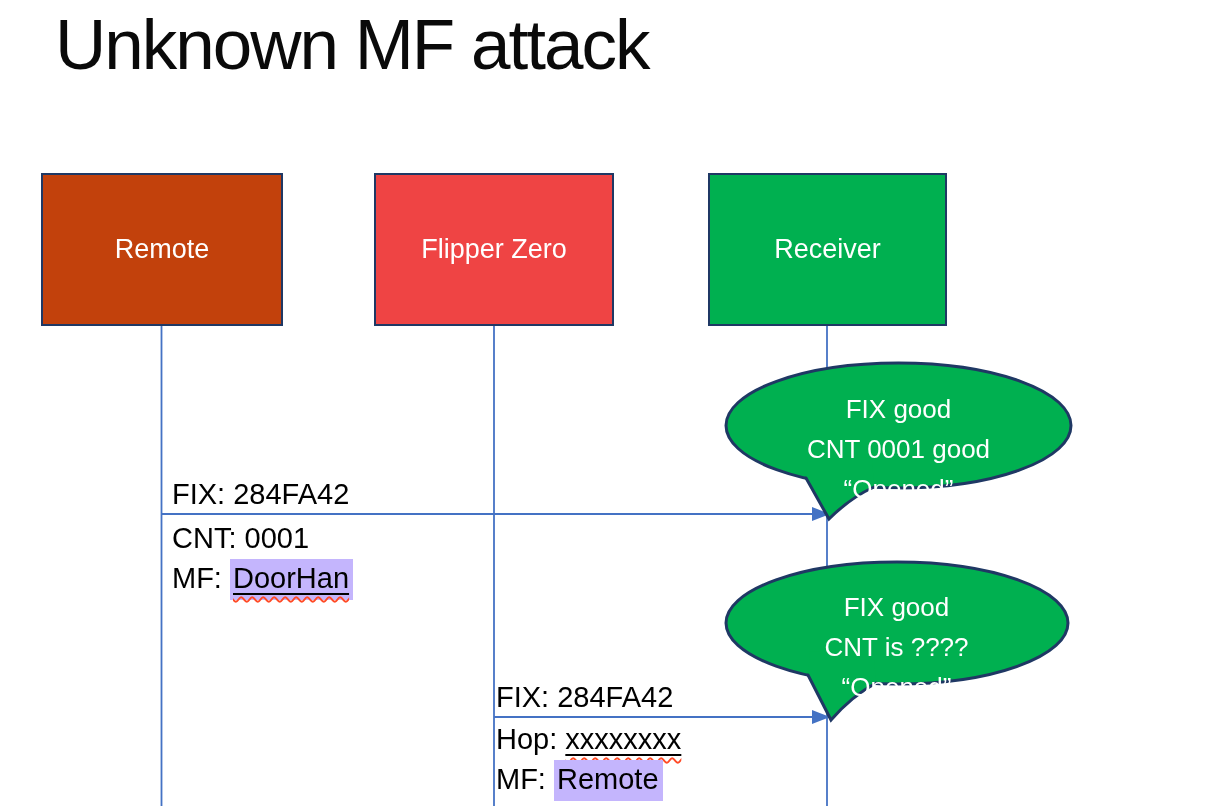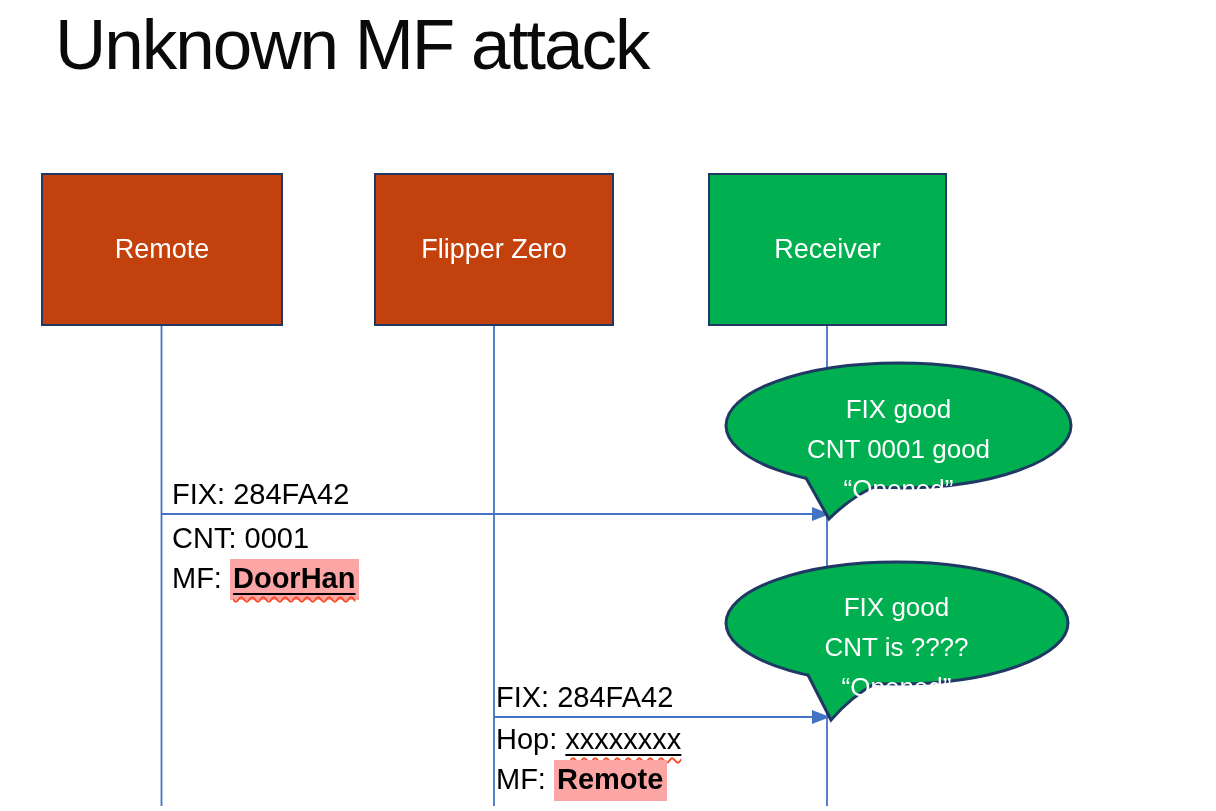--- a/index.html
+++ b/index.html
@@ -44,23 +44,22 @@
   .actor-flipper  { left: 374px; width: 240px; background: #ED7D31; }
   .actor-receiver { left: 708px; width: 239px; background: #00B050; }
   .msg-text {
     position: absolute;
     font-size: 29px;
     color: #000000;
     white-space: nowrap;
     line-height: 34px;
   }
   .hl {
-    background: #fca5a5;
+    background: #c4b5fd;
     padding: 3px 4px 6px 3px;
-    font-weight: bold;
   }
   .u-black {
     text-decoration: underline;
     text-decoration-color: #000000;
     text-decoration-thickness: 2px;
     text-underline-offset: 5px;
   }
   .u-red {
     text-decoration: underline wavy #FF4A26;
     text-decoration-thickness: 1.5px;
@@ -113,21 +112,21 @@
     <g>
       <ellipse cx="897" cy="623" rx="171" ry="61" stroke-width="3" stroke="#1F3864" fill="#00B050"></ellipse>
       <path d="M 808 675 L 831 720 Q 852 696 876 683 L 874 655 L 810 651 Z" stroke="none" fill="#00B050"></path>
       <path d="M 808 675 L 831 720 Q 852 696 876 683" fill="none" stroke-width="3" stroke-linecap="round" stroke="#1F3864"></path>
     </g>
   </svg>
 
   <div class="actor actor-remote" style="background: #c2410c;">
     <span>Remote</span>
   </div>
-  <div class="actor actor-flipper" style="background: #c2410c; text-align: center;">
+  <div class="actor actor-flipper" style="background: #ef4444; text-align: center;">
     <span>Flipper Zero</span>
   </div>
   <div class="actor actor-receiver" style="background: rgb(0, 176, 80);">
     <span>Receiver</span>
   </div>
 
   <div class="msg-text" style="left:172px; top:477px;">FIX: 284FA42</div>
   <div class="msg-text" style="left:172px; top:521px;">CNT: 0001</div>
   <div class="msg-text" style="left:172px; top:561px;">
     <span>MF: </span><span class="hl u-black"><span class="u-red">DoorHan</span></span>

